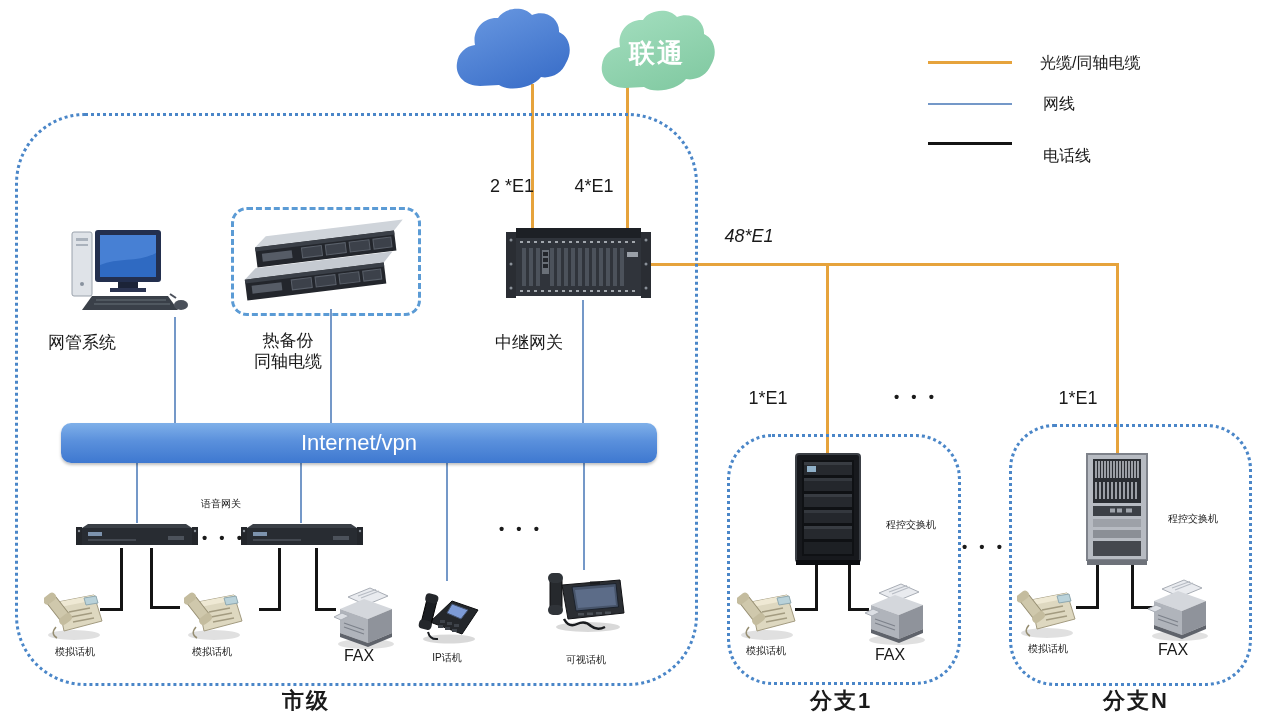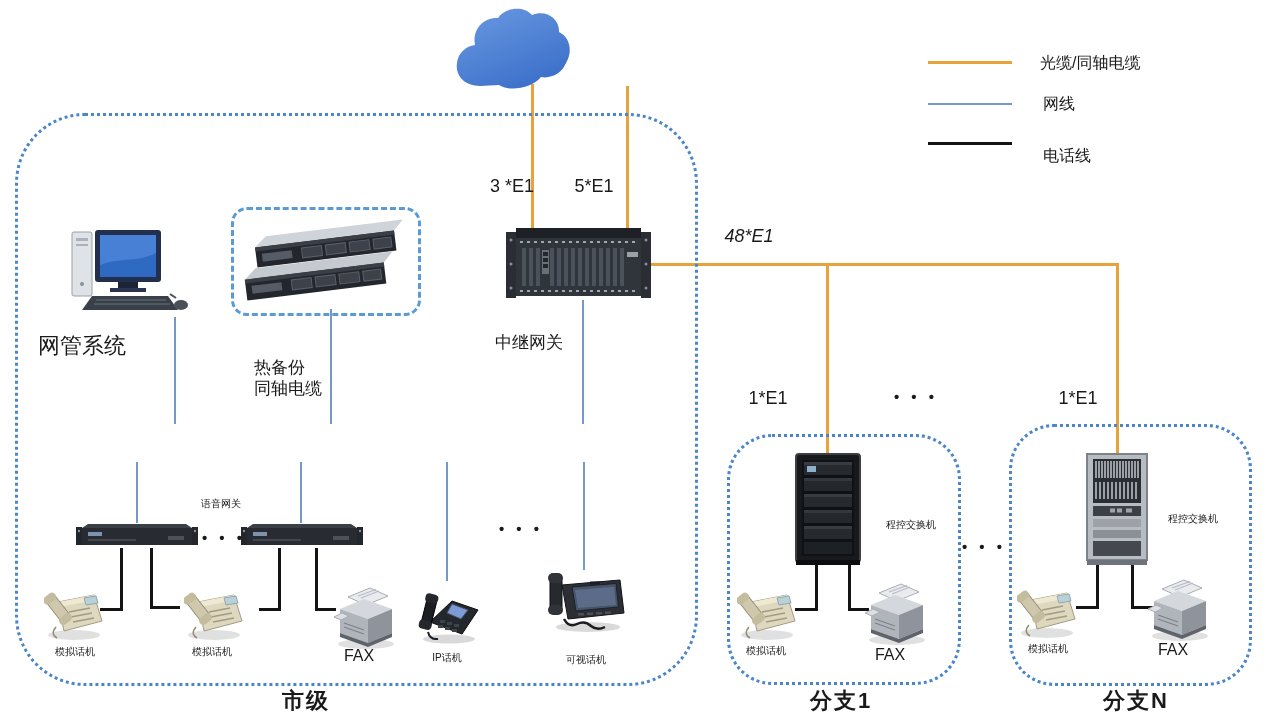--- a/index.html
+++ b/index.html
@@ -20,21 +20,21 @@
        display:flex;align-items:center;justify-content:center;color:#fff;font-size:22px;}
   
   .cloud{position:absolute;width:122px;height:86px;}
   .cloud span{position:absolute;left:0;right:0;top:28px;text-align:center;color:#fff;
               font-size:26px;font-weight:bold;letter-spacing:2px;}
   
   .lbl{position:absolute;transform:translateX(-50%);white-space:nowrap;font-size:10px;}
   .big{font-size:22px;font-weight:bold;letter-spacing:2px;}
   .e1{font-size:18px;}
   .dots{font-size:15px;font-weight:bold;letter-spacing:4px;}
-  .two{line-height:21px;margin-top:27px;}
+  .two{text-align:center;line-height:21px;}
   .two span{display:block;}
   .legend-label{position:absolute;font-size:16px;}
   svg{display:block;}
 </style>
 </head>
 <body>
 
 <div class="stage">
 
   <div class="ln o" style="left:928px;top:61px;width:84px;height:3px;"></div>
@@ -84,21 +84,36 @@
     <svg width="122" height="86" viewBox="0 0 122 86">
       <defs>
           <linearGradient id="gb" x1="0" y1="0" x2="0.6" y2="1">
         <stop offset="0" stop-color="#6b9ae2"></stop>
             <stop offset="1" stop-color="#3d71ca"></stop>
           </linearGradient>
         </defs>
       <path d="M29,80 C13,80 4,69 6,57 C7,47 15,40 24,39 C21,24 32,11 47,12 C53,2 72,-1 81,9 C95,3 109,13 108,26 C119,31 122,46 115,57 C111,67 100,73 90,71 C82,82 58,86 48,79 Z" fill="url(#gb)"></path>
     </svg>
   </div>
-
+  <div class="cloud" style="left:596px;top:8px;">
+    <svg width="122" height="86" viewBox="0 0 122 86">
+      <defs>
+          <linearGradient id="gg" x1="0" y1="0" x2="0.6" y2="1">
+        <stop offset="0" stop-color="#a5dfc0"></stop>
+            <stop offset="1" stop-color="#84cba4"></stop>
+          </linearGradient>
+        </defs>
+      <path d="M29,80 C13,80 4,69 6,57 C7,47 15,40 24,39 C21,24 32,11 47,12 C53,2 72,-1 81,9 C95,3 109,13 108,26 C119,31 122,46 115,57 C111,67 100,73 90,71 C82,82 58,86 48,79 Z" fill="url(#gg)"></path>
+    </svg>
+    <span>联通</span>
+  </div>
+
+  <div class="bar">
+    <span>Internet/vpn</span>
+  </div>
 
   <div class="abs" style="left:64px;top:226px;">
     <svg width="126" height="96" viewBox="0 0 126 96">
       <rect x="8" y="6" width="20" height="64" rx="2" fill="#dfe3e8" stroke="#9aa2ac"></rect>
       <rect x="12" y="12" width="12" height="3" fill="#aab2bc"></rect>
         <rect x="12" y="18" width="12" height="2" fill="#aab2bc"></rect>
       <circle cx="18" cy="58" r="2" fill="#88929e"></circle>
       <rect x="31" y="4" width="66" height="52" rx="3" fill="#232f4e"></rect>
       <rect x="36" y="9" width="56" height="42" fill="#2f6ac2"></rect>
       <path d="M36,9 h56 v18 c-18,10 -38,4 -56,12 Z" fill="#4e86d8" opacity="0.8"></path>
@@ -453,27 +468,27 @@
       <polygon points="40,36 64,26 64,50 40,60" fill="#8f939b"></polygon>
       <polygon points="6,34 14,30 21,33 13,37" fill="#dcdfe4" stroke="#a8adb5"></polygon>
       <polygon points="12,50 40,60 64,50 64,54 40,64 12,54" fill="#5f636b"></polygon>
       <g stroke="#7c818a" stroke-width="1.2">
           <line x1="16" y1="40" x2="36" y2="47"></line>
           <line x1="16" y1="44" x2="36" y2="51"></line>
         </g>
     </svg>
   </div>
 
-  <div class="lbl e1" style="left:512px;top:176px;">3 *E1</div>
-  <div class="lbl e1" style="left:594px;top:176px;">5*E1</div>
+  <div class="lbl e1" style="left:512px;top:176px;">2 *E1</div>
+  <div class="lbl e1" style="left:594px;top:176px;">4*E1</div>
   <div class="lbl e1" style="left:749px;top:226px;font-style:italic;">48*E1</div>
   <div class="lbl e1" style="left:768px;top:388px;">1*E1</div>
   <div class="lbl e1" style="left:1078px;top:388px;">1*E1</div>
 
-  <div class="lbl" style="left:82px;top:331px;font-size:22px;text-align:right;">网管系统</div>
+  <div class="lbl" style="left:82px;top:331px;font-size:17px;text-align:right;">网管系统</div>
   <div class="lbl two" style="left:288px;top:330px;font-size:17px;">
     <span>热备份</span>
     <span>同轴电缆</span>
   </div>
   <div class="lbl" style="left:529px;top:331px;font-size:17px;">中继网关</div>
   <div class="lbl" style="left:221px;top:497px;">语音网关</div>
 
   <div class="lbl" style="left:75px;top:645px;">模拟话机</div>
   <div class="lbl" style="left:212px;top:645px;">模拟话机</div>
   <div class="lbl" style="left:359px;top:647px;font-size:16px;">FAX</div>

